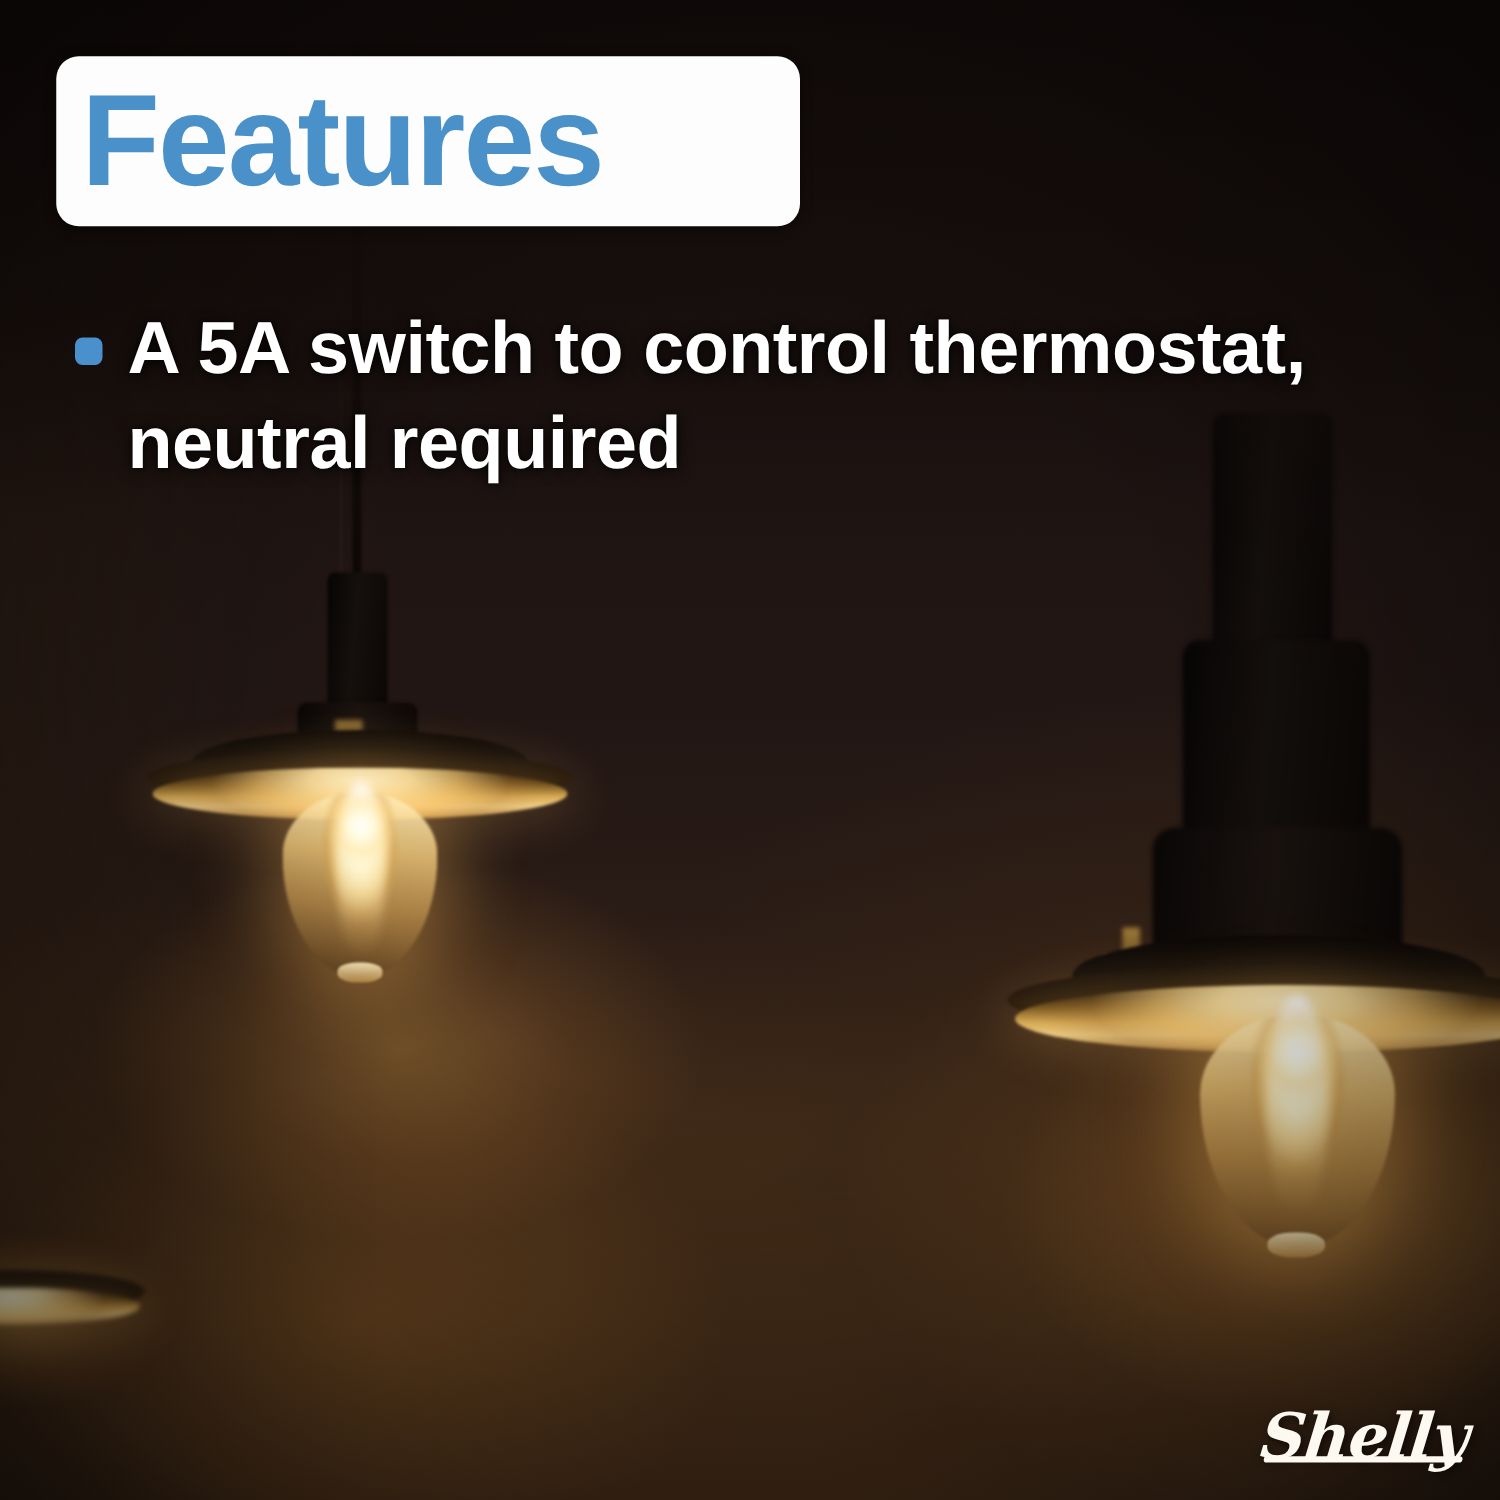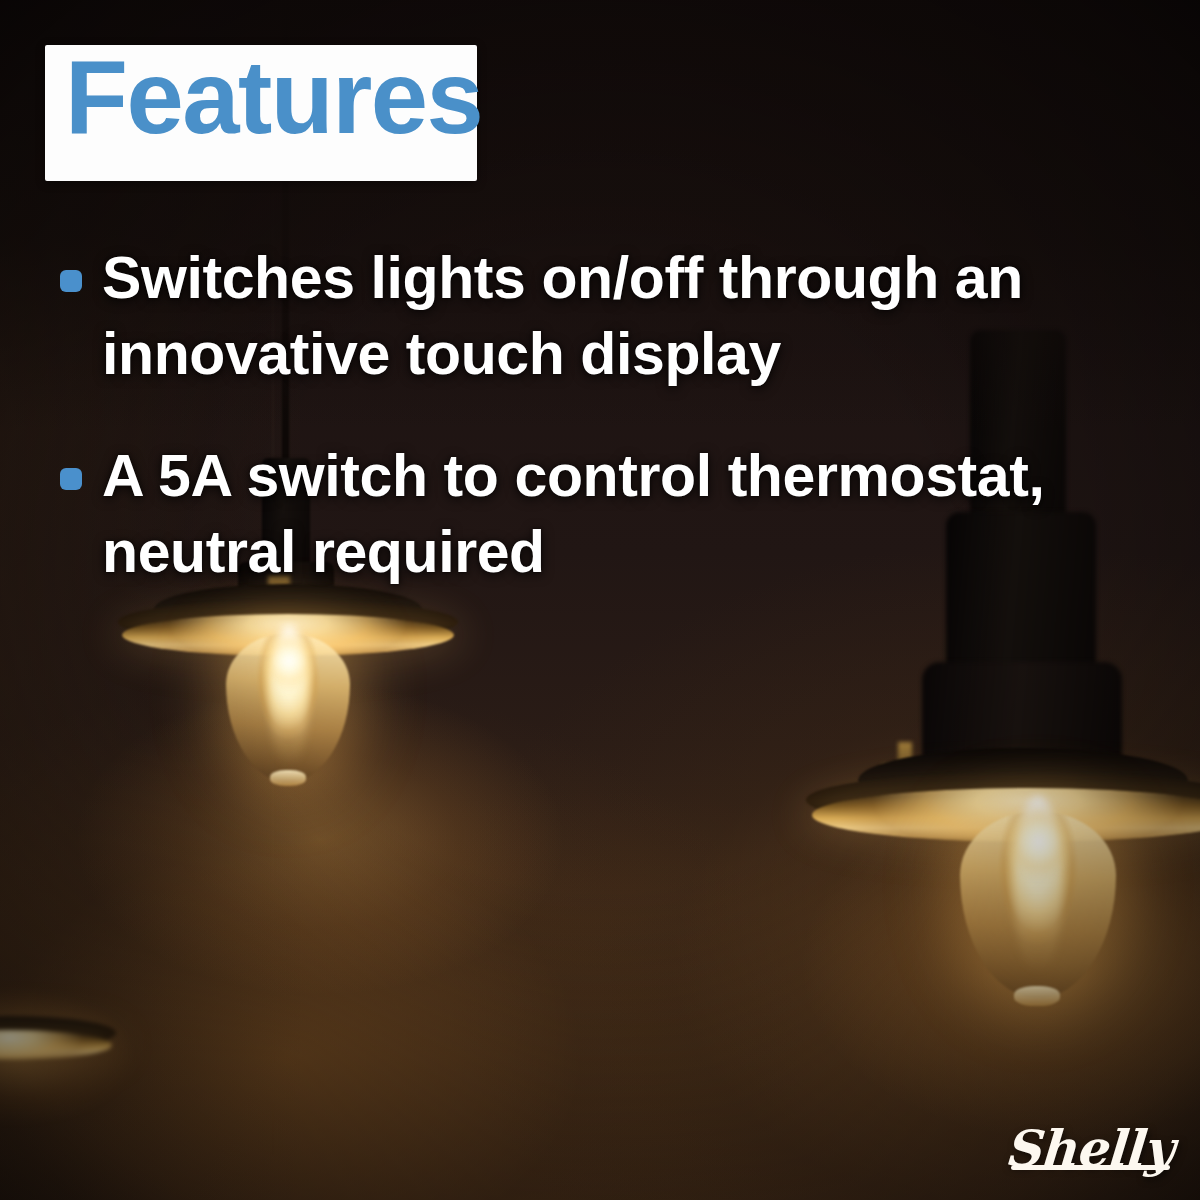--- a/index.html
+++ b/index.html
@@ -126,25 +126,26 @@
     border-radius: 1px;
   }
   .blurred { filter: blur(2.2px); }
   .blurred-soft { filter: blur(1.1px); }
 
   
   .title-box {
     position: absolute;
     left: 45px;
     top: 45px;
-    width: 432px;
+    width: 595px;
     height: 136px;
     background: #fdfdfd;
-    border-radius: 2px;
+    border-radius: 18px;
     display: flex;
+    align-items: center;
     justify-content: flex-start;
     box-shadow: 0 2px 10px rgba(0,0,0,0.45);
   }
   .title-text {
     margin-left: 20px;
     font-family: "Liberation Sans Narrow", "Liberation Sans", sans-serif;
     font-weight: 700;
     font-size: 104px;
     line-height: 1;
     letter-spacing: -1.5px;
@@ -268,24 +269,20 @@
 
   <div class="bg-topdark"></div>
   <div class="bg-vignette"></div>
 
   <div class="title-box">
     <div class="title-text">Features</div>
   </div>
 
   <div class="features">
 
-    <div class="feature">
-      <div class="bullet"></div>
-      <div class="feature-text">Switches lights on/off through an innovative touch display</div>
-    </div>
 
     <div class="feature">
       <div class="bullet"></div>
       <div class="feature-text">A 5A switch to control thermostat, neutral required</div>
     </div>
 
 
   </div>
 
   <div class="brand">Shelly</div>

